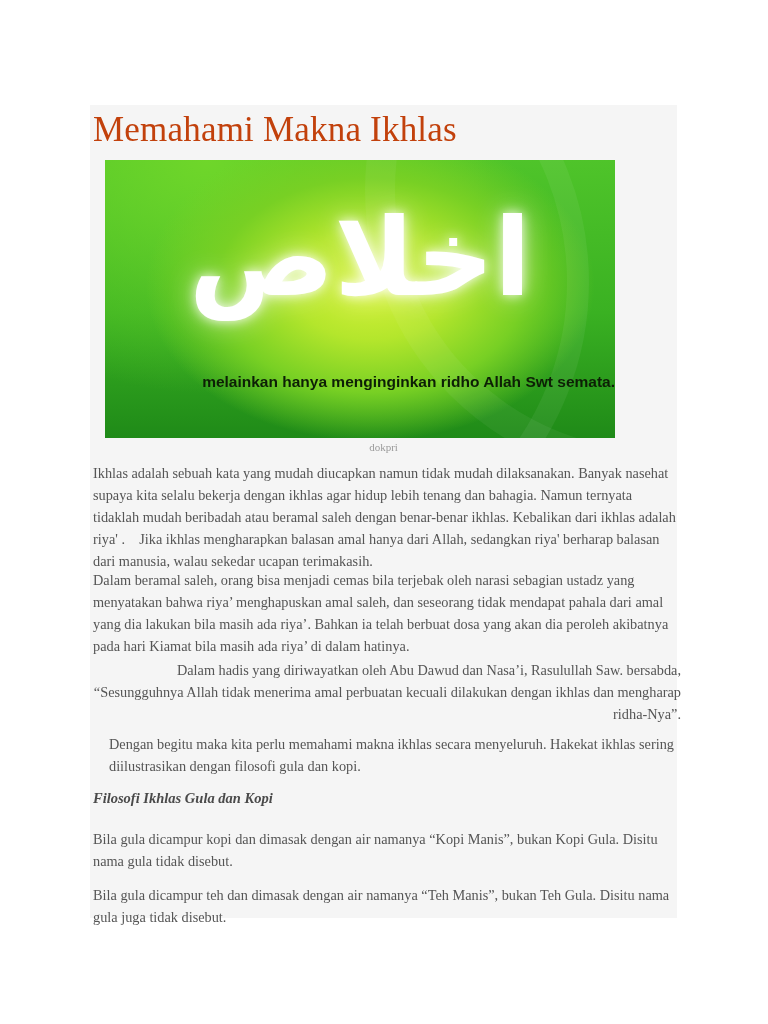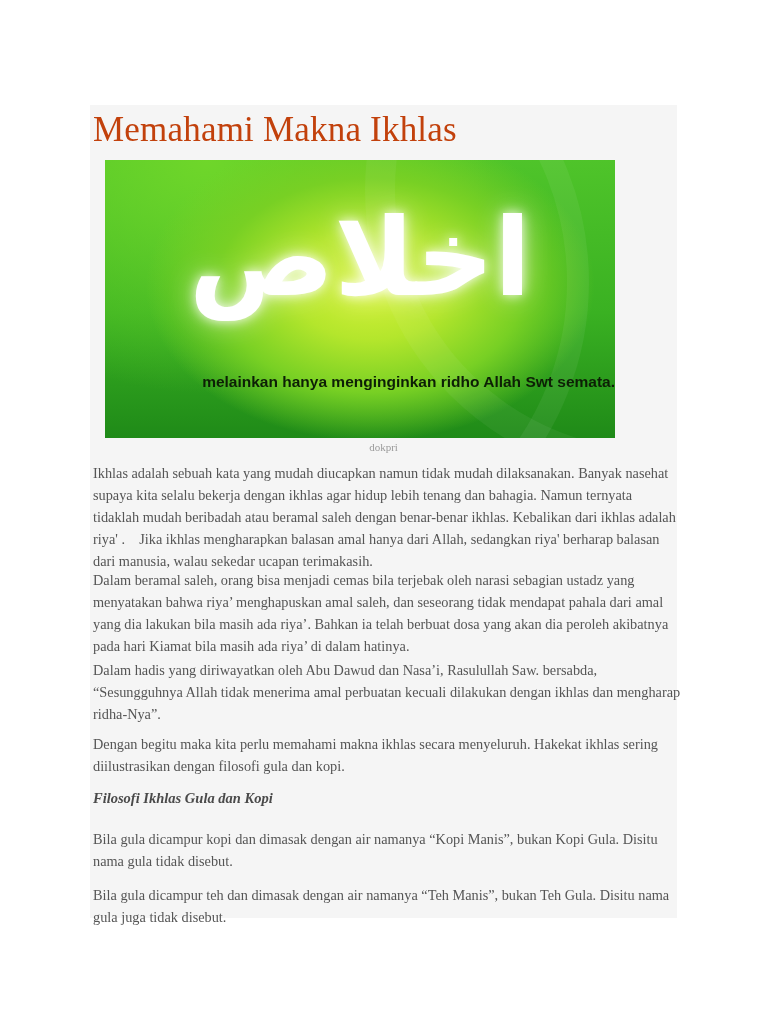--- a/index.html
+++ b/index.html
@@ -16,22 +16,22 @@
     .figure .arc2 { position: absolute; left: 260px; top: -260px; width: 520px; height: 520px; border-radius: 50%; border: 30px solid rgba(255,255,255,0.05); }
     .figure .arabic { position: absolute; left: 0; right: 0; top: 38px; text-align: center; font-family: "DejaVu Sans", sans-serif; font-size: 108px; line-height: 120px; font-weight: bold; color: #ffffff; text-shadow: 0 0 12px rgba(255,255,255,0.9), 0 0 28px rgba(255,255,255,0.6); direction: rtl; }
     .figure .caption-head { position: absolute; left: 0; right: 0; top: 168px; text-align: center; font-family: "Liberation Sans", sans-serif; font-weight: bold; font-size: 15px; color: #0d1f06; letter-spacing: 0.3px; }
     .figure .caption-line { position: absolute; left: 0; right: 0; text-align: center; font-family: "Liberation Sans", sans-serif; font-weight: bold; font-size: 15.5px; color: #0d1f06; }
     .figure .l1 { top: 191px; }
     .figure .l2 { top: 213px; text-align: right; }
     .credit { position: absolute; left: 90px; width: 587px; top: 441px; text-align: center; font-size: 11px; color: #9a9a9a; }
     .body-text { position: absolute; left: 93px; width: 588px; font-size: 14.3px; line-height: 22px; color: #555; margin: 0; }
     .p1 { top: 462px; }
     .p2 { top: 569px; }
-    .p3 { top: 659px; }
-    .p4 { top: 733px; }
+    .p3 { top: 659px; text-align: right; }
+    .p4 { top: 733px; margin-left: 16px; }
     .h2 { position: absolute; left: 93px; top: 790px; margin: 0; font-size: 14.5px; font-weight: bold; color: #4a4a4a; font-style: italic; }
     .p5 { top: 828px; }
     .p6 { top: 884px; }
   </style>
 </head>
 <body>
 
 <div class="panel"></div>
 
 <h1 class="title">Memahami Makna Ikhlas</h1>

